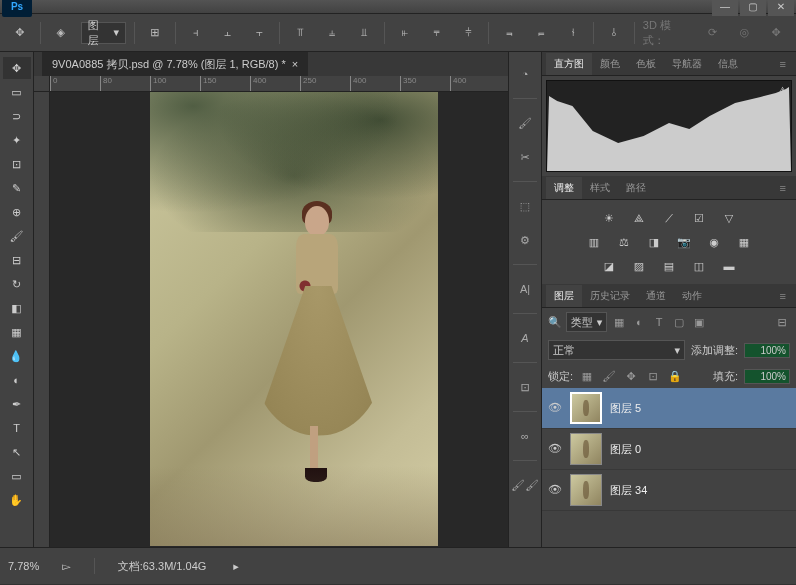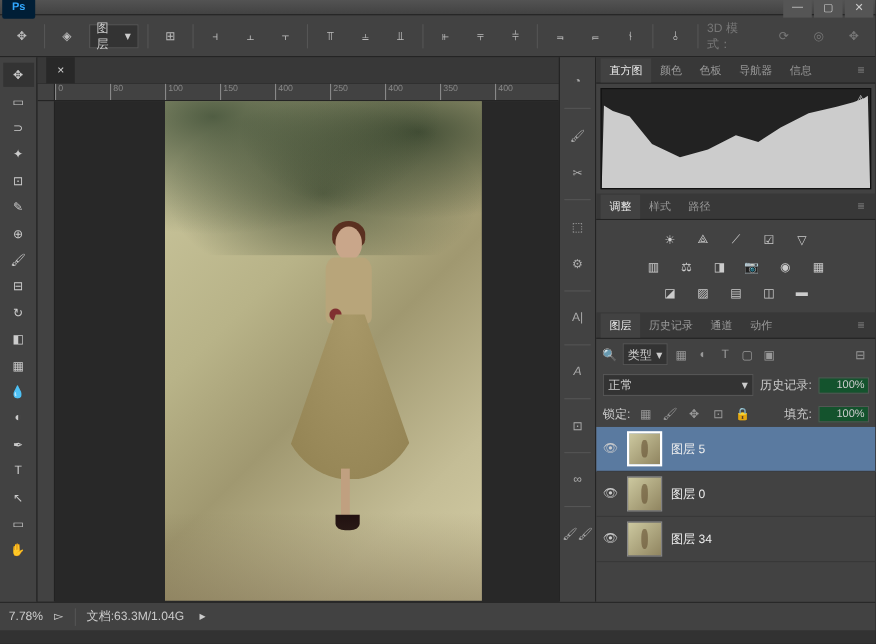--- a/index.html
+++ b/index.html
@@ -61,21 +61,21 @@
 .layer-row2{padding:4px 6px;display:flex;align-items:center;gap:6px;font-size:11px}
 .layer-input{background:#14532d;border:1px solid #555;color:#ccc;width:46px;padding:1px 3px;font-size:10px;text-align:right}
 .layer-list{flex:1;overflow:auto}
 .layer-item{display:flex;align-items:center;padding:4px 6px;gap:8px;border-bottom:1px solid #383838;cursor:pointer}
 .layer-item.selected{background:#5a7aa0}
 .eye{width:14px;height:14px;color:#ccc}
 .thumb{width:32px;height:32px;background:linear-gradient(135deg,#cdc9a0,#908560);border:1px solid #888;position:relative}
 .thumb.sel{border:2px solid #fff}
 .thumb::after{content:"";position:absolute;left:40%;top:20%;width:20%;height:60%;background:rgba(100,80,50,0.6);border-radius:40%}
 .layer-name{font-size:11px;color:#eee}
-.statusbar{height:26px;background:#424242;border-top:1px solid #222;display:flex;align-items:center;padding:0 8px;gap:10px;font-size:11px;color:#ccc}
+.statusbar{height:37px;background:#424242;border-top:1px solid #222;display:flex;align-items:center;padding:0 8px;gap:23px;font-size:11px;color:#ccc}
 .stat-sep{width:1px;height:16px;background:#555}
 </style>
 </head>
 <body>
 
 <div class="titlebar">
   <div class="ps-logo">Ps</div>
   <div class="win-controls">
     <div class="win-btn">—</div>
     <div class="win-btn">▢</div>
@@ -137,20 +137,21 @@
     <div class="tool">✒</div>
     <div class="tool">T</div>
     <div class="tool">↖</div>
     <div class="tool">▭</div>
     <div class="tool">✋</div>
   </div>
 
   <div class="doc-area">
     <div class="doc-tabs">
       <div class="doc-tab">
+        <span>9V0A0885 拷贝.psd @ 7.78% (图层 1, RGB/8) *</span>
         <span>×</span>
       </div>
     </div>
     <div class="canvas-zone">
       <div class="ruler-c"></div>
       <div class="ruler-h">
         <span class="tick">0</span><span class="tick">80</span><span class="tick">100</span><span class="tick">150</span><span class="tick">400</span><span class="tick">250</span><span class="tick">400</span><span class="tick">350</span><span class="tick">400</span>
       </div>
       <div class="ruler-v"></div>
       <div class="photo">
@@ -257,21 +258,21 @@
         <div class="layer-mini-ico">T</div>
         <div class="layer-mini-ico">▢</div>
         <div class="layer-mini-ico">▣</div>
         <div class="layer-mini-ico" style="margin-left:auto">⊟</div>
       </div>
       <div class="layer-row2">
         <div class="layer-select" style="flex:1">
             <span>正常</span>
             <span style="margin-left:auto">▾</span>
           </div>
-        <span>历史记录:</span>
+        <span>添加调整:</span>
         <div class="layer-input">100%</div>
       </div>
       <div class="layer-row2">
         <span>锁定:</span>
         <div class="layer-mini-ico">▦</div>
         <div class="layer-mini-ico">🖌</div>
         <div class="layer-mini-ico">✥</div>
         <div class="layer-mini-ico">⊡</div>
         <div class="layer-mini-ico">🔒</div>
         <span style="margin-left:auto">填充:</span>

